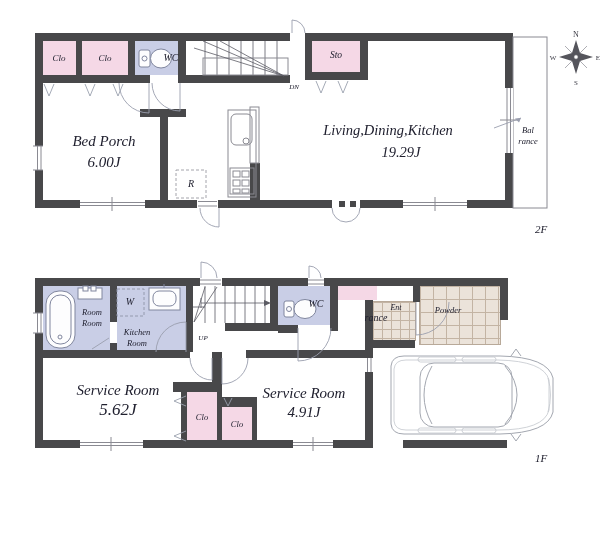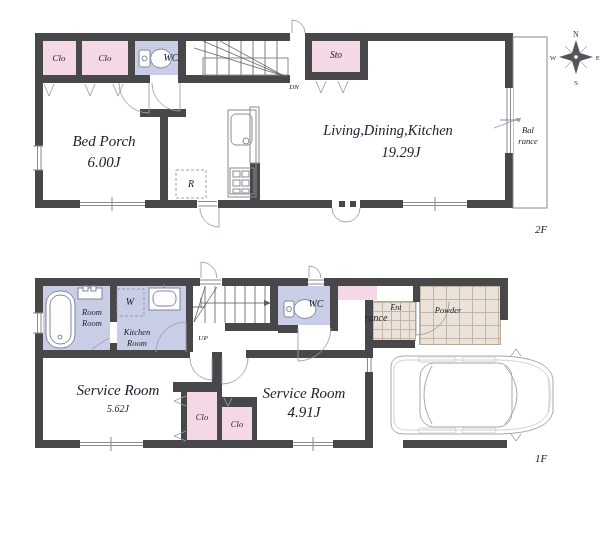--- a/index.html
+++ b/index.html
@@ -362,20 +362,20 @@
   <div class="lbl" style="left:92px;top:323px;font-size:8.5px">Room</div>
   <div class="lbl" style="left:130px;top:302px;font-size:10px">W</div>
   <div class="lbl" style="left:137px;top:332px;font-size:8.5px">Kitchen</div>
   <div class="lbl" style="left:137px;top:343px;font-size:8.5px">Room</div>
   <div class="lbl" style="left:203px;top:338px;font-size:7px">UP</div>
   <div class="lbl" style="left:316px;top:304px;font-size:10px">WC</div>
   <div class="lbl" style="left:396px;top:308px;font-size:8px">Ent</div>
   <div class="lbl" style="left:376px;top:318px;font-size:10px">rance</div>
   <div class="lbl" style="left:448px;top:310px;font-size:8.5px">Powder</div>
   <div class="lbl" style="left:118px;top:390px;font-size:15px">Service Room</div>
-  <div class="lbl" style="left:118px;top:409px;font-size:10px">5.62J</div>
+  <div class="lbl" style="left:118px;top:409px;font-size:17px">5.62J</div>
   <div class="lbl" style="left:304px;top:393px;font-size:15px">Service Room</div>
   <div class="lbl" style="left:304px;top:412px;font-size:15px">4.91J</div>
   <div class="lbl" style="left:202px;top:417px;font-size:8.5px">Clo</div>
   <div class="lbl" style="left:237px;top:424px;font-size:8.5px">Clo</div>
   <div class="lbl" style="left:541px;top:458px;font-size:11px">1F</div>
 
 </div>
 
 </body></html>

